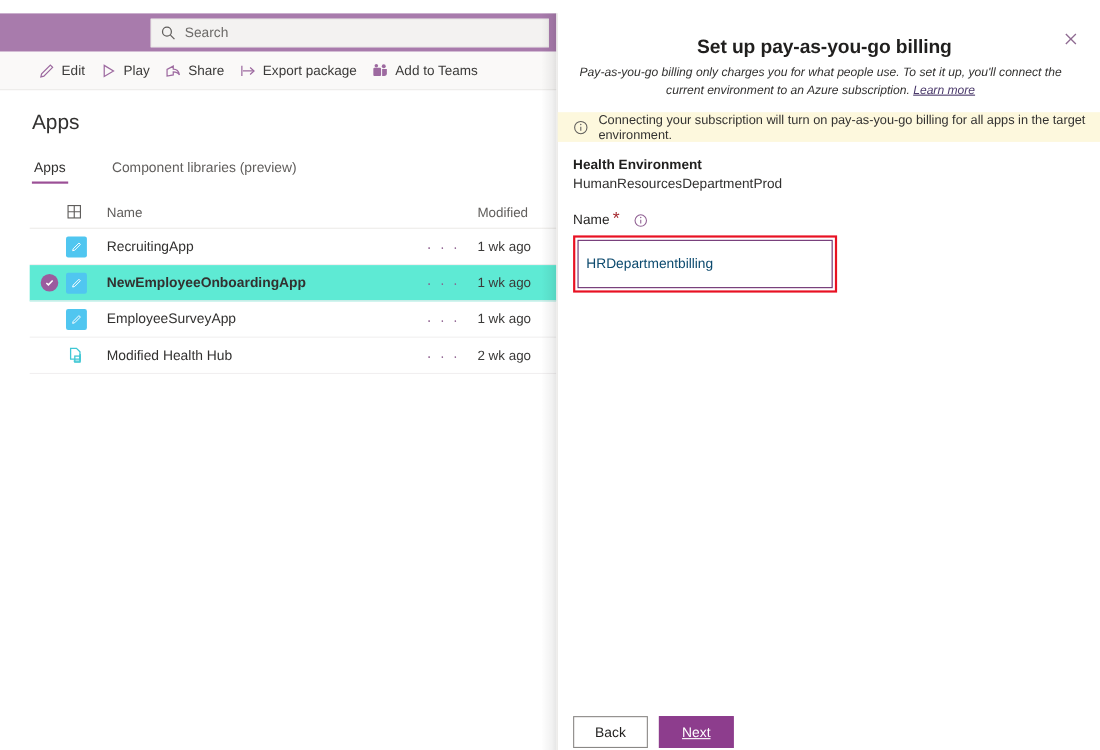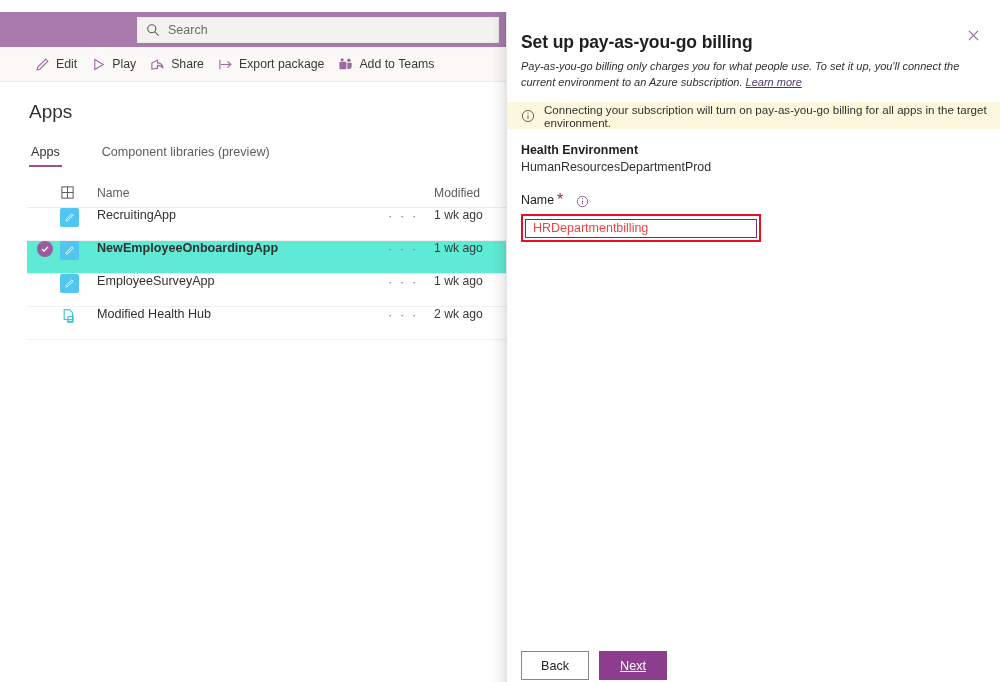--- a/index.html
+++ b/index.html
@@ -127,21 +127,21 @@
   }
   .col-check { width: 33px; flex: none; }
   .col-icon  { width: 37px; flex: none; display: flex; align-items: center; }
   .col-name  { flex: 1 1 auto; }
   .col-ell   { width: 46px; flex: none; text-align: left; }
   .col-mod   { width: 72px; flex: none; }
 
   .grid-icon { width: 15px; height: 15px; color: #605e5c; }
 
   .row {
-    display: flex; align-items: flex-start;
+    display: flex; align-items: center;
     height: 33px;
     border-bottom: 1px solid #f1eff0;
     font-size: 12.6px;
     color: #323130;
     cursor: default;
   }
   .row.selected {
     background: #5eead4;
   }
   .row.selected .col-name { font-weight: 700; }
@@ -177,20 +177,21 @@
   }
   .panel {
     position: absolute; left: 506px; top: 0;
     width: 494px; height: 682px;
     background: #ffffff;
     border-left: 1px solid #e6e4e2;
   }
   .panel-header {
     position: relative;
     padding: 20px 22px 0 14px;
+    text-align: center;
   }
   .panel-title {
     font-size: 17.5px;
     font-weight: 700;
     color: #201f1e;
     letter-spacing: -0.1px;
     margin: 0 0 6px 0;
   }
   .panel-desc {
     font-size: 11px;
@@ -259,26 +260,26 @@
     color: #8f5f92;
     flex: none;
   }
   .input-highlight {
     border: 2px solid #e81123;
     padding: 2px;
     width: 240px;
   }
   .name-input {
     width: 100%;
-    height: 19px;
+    height: 44px;
     border: 1px solid #6b2d6e;
     outline: none;
     font-family: "Liberation Sans", sans-serif;
     font-size: 12.5px;
-    color: #ef4444;
+    color: #0c4a6e;
     padding: 0 7px;
     background: #ffffff;
   }
 
   .panel-footer {
     position: absolute;
     left: 0; bottom: 0;
     width: 100%;
     padding: 0 14px 14px 14px;
     display: flex; gap: 10px;

